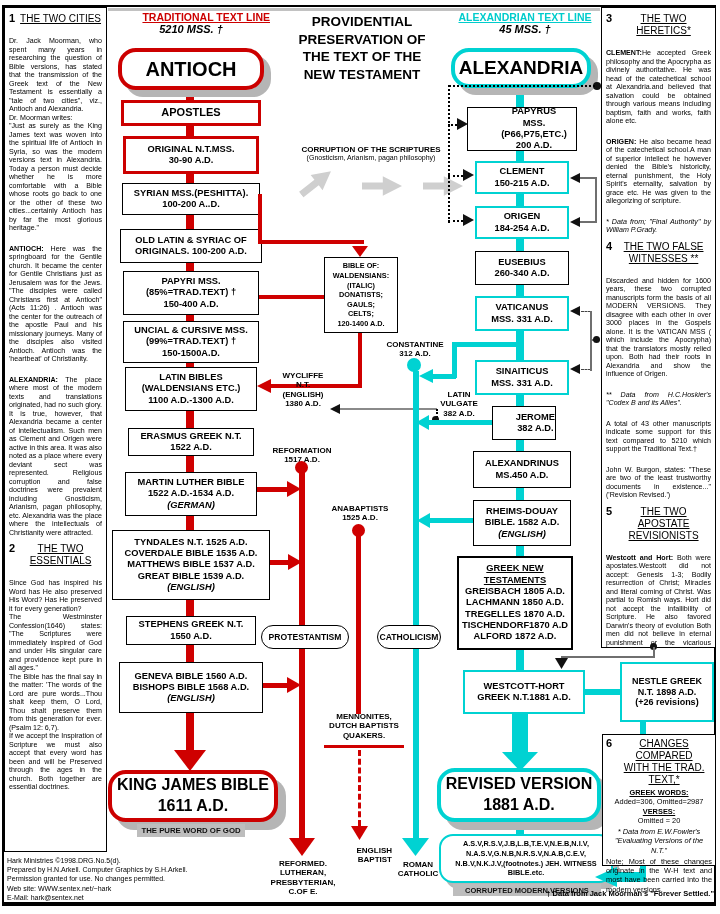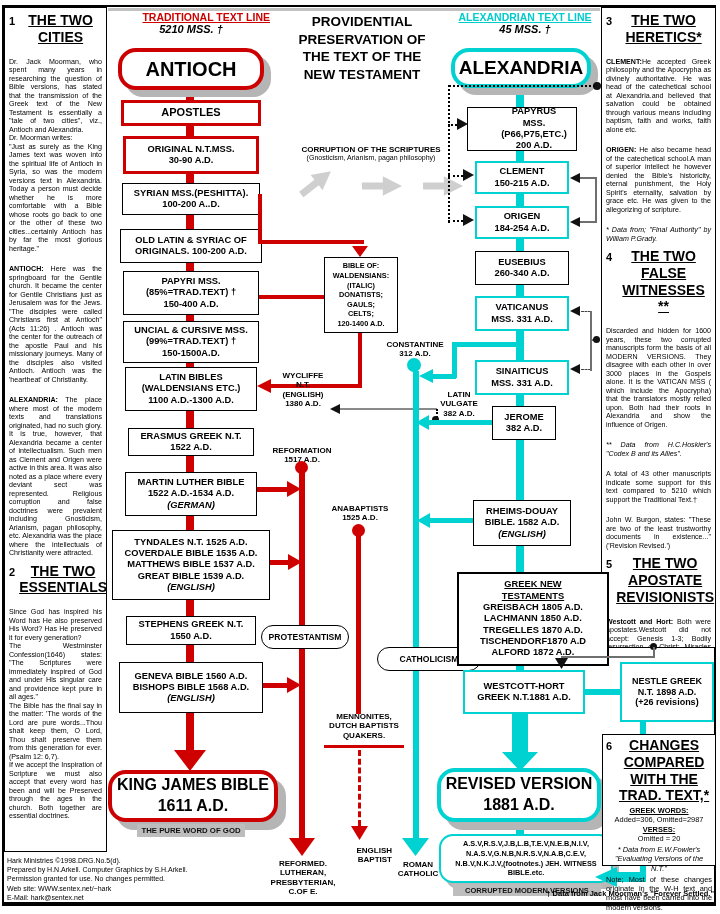--- a/index.html
+++ b/index.html
@@ -35,21 +35,21 @@
   .thin{background:#6f6f6f;}
   .blk{background:#cfcfcf;clip-path:polygon(0 34%,52% 34%,52% 6%,100% 50%,52% 94%,52% 66%,0 66%);}
   .stad{border:1.6px solid #000;border-radius:12px;background:#fff;display:flex;align-items:center;justify-content:center;
         font-weight:bold;font-size:8.6px;}
   .lb{font-weight:bold;text-align:center;white-space:pre-line;line-height:1.18;font-size:8px;}
   .graybar{background:#bdbdbd;color:#111;font-weight:bold;display:flex;align-items:center;justify-content:center;}
   
   .panel{border:1.6px solid #000;background:#fff;padding:3px 4px;font-size:7.1px;line-height:1.2;text-align:justify;overflow:hidden;}
   .sechead{display:flex;align-items:baseline;gap:4px;margin:1px 0 3px 0;}
   .secnum{font-size:11px;font-weight:bold;}
-  .sectitle{font-size:14px;font-weight:bold;text-decoration:underline;flex:1;text-align:center;white-space:pre-line;line-height:1.2;}
+  .sectitle{font-size:10px;font-weight:normal;text-decoration:underline;flex:1;text-align:center;white-space:pre-line;line-height:1.2;}
   .pj{white-space:pre-line;margin:12px 0 5px 0;}
   .lead{font-weight:bold;}
   .it{font-style:italic;}
   .hdr-red{color:#cc0000;font-weight:bold;text-decoration:underline;font-size:10.5px;text-align:right;}
   .hdr-cyan{color:#00cccc;font-weight:bold;text-decoration:underline;font-size:10.5px;text-align:center;}
   .mss{font-weight:bold;font-style:italic;font-size:11px;text-align:center;}
   .ctitle{font-weight:bold;font-size:13.5px;text-align:center;white-space:pre-line;line-height:1.3;}
 </style>
 </head>
 <body>
@@ -242,21 +242,21 @@
 382 A.D.</div>
   <div class="a ln-cyan" style="left:428px;top:420px;width:64px;height:5px;"></div>
   <div class="a tl bg-cyan" style="left:416px;top:415px;width:13px;height:15px;"></div>
 
   <div class="a ln-cyan" style="left:429px;top:518px;width:44px;height:5px;"></div>
   <div class="a tl bg-cyan" style="left:417px;top:513px;width:13px;height:15px;"></div>
 
   <div class="a stad" style="left:261px;top:625px;width:88px;height:24px;">
       <span>PROTESTANTISM</span>
     </div>
-  <div class="a stad" style="left:377px;top:625px;width:104px;height:24px;margin-top:22px;">
+  <div class="a stad" style="left:377px;top:625px;width:64px;height:24px;">
       <span>CATHOLICISM</span>
     </div>
 
   <div class="a ln-red" style="left:257px;top:487px;width:32px;height:5px;"></div>
   <div class="a tr bg-red" style="left:287px;top:481px;width:14px;height:16px;"></div>
   <div class="a ln-red" style="left:270px;top:560px;width:20px;height:5px;"></div>
   <div class="a tr bg-red" style="left:288px;top:554px;width:14px;height:16px;"></div>
   <div class="a ln-red" style="left:263px;top:683px;width:26px;height:5px;"></div>
   <div class="a tr bg-red" style="left:287px;top:677px;width:14px;height:16px;"></div>
 
@@ -267,25 +267,27 @@
   <div class="a bx cyan2" style="left:475px;top:161px;width:94px;height:33px;"><span>CLEMENT
 150-215 A.D.</span></div>
   <div class="a bx cyan2" style="left:475px;top:206px;width:94px;height:33px;"><span>ORIGEN
 184-254 A.D.</span></div>
   <div class="a bx" style="left:475px;top:251px;width:94px;height:34px;"><span>EUSEBIUS
 260-340 A.D.</span></div>
   <div class="a bx cyan2" style="left:475px;top:296px;width:94px;height:35px;"><span>VATICANUS
 MSS. 331 A.D.</span></div>
   <div class="a bx cyan2" style="left:475px;top:360px;width:94px;height:35px;"><span>SINAITICUS
 MSS. 331 A.D.</span></div>
-  <div class="a bx" style="left:492px;top:406px;width:64px;height:34px;"><span>JEROME
+  <div class="a bx" style="left:492px;top:406px;width:64px;height:34px;align-items:flex-end;"><span>JEROME
 382 A.D.</span></div>
+  <div class="a bx" style="left:473px;top:451px;width:98px;height:37px;"><span>ALEXANDRINUS
+MS.450 A.D.</span></div>
   <div class="a bx" style="left:473px;top:500px;width:98px;height:46px;"><span>RHEIMS-DOUAY
 BIBLE. 1582 A.D.</span><span class="note">(ENGLISH)</span></div>
-  <div class="a bx" style="left:457px;top:572px;width:152px;height:94px;border-width:2px;">
+  <div class="a bx" style="left:457px;top:556px;width:116px;height:94px;border-width:2px;">
     <span class="u">GREEK NEW
 TESTAMENTS</span>
     <span>GREISBACH 1805 A.D.
 LACHMANN  1850 A.D.
 TREGELLES 1870 A.D.
 TISCHENDORF1870 A.D
 ALFORD 1872 A.D.</span>
   </div>
   <div class="a bx cyan2" style="left:463px;top:670px;width:122px;height:44px;"><span>WESTCOTT-HORT
 GREEK N.T.1881 A.D.</span></div>

